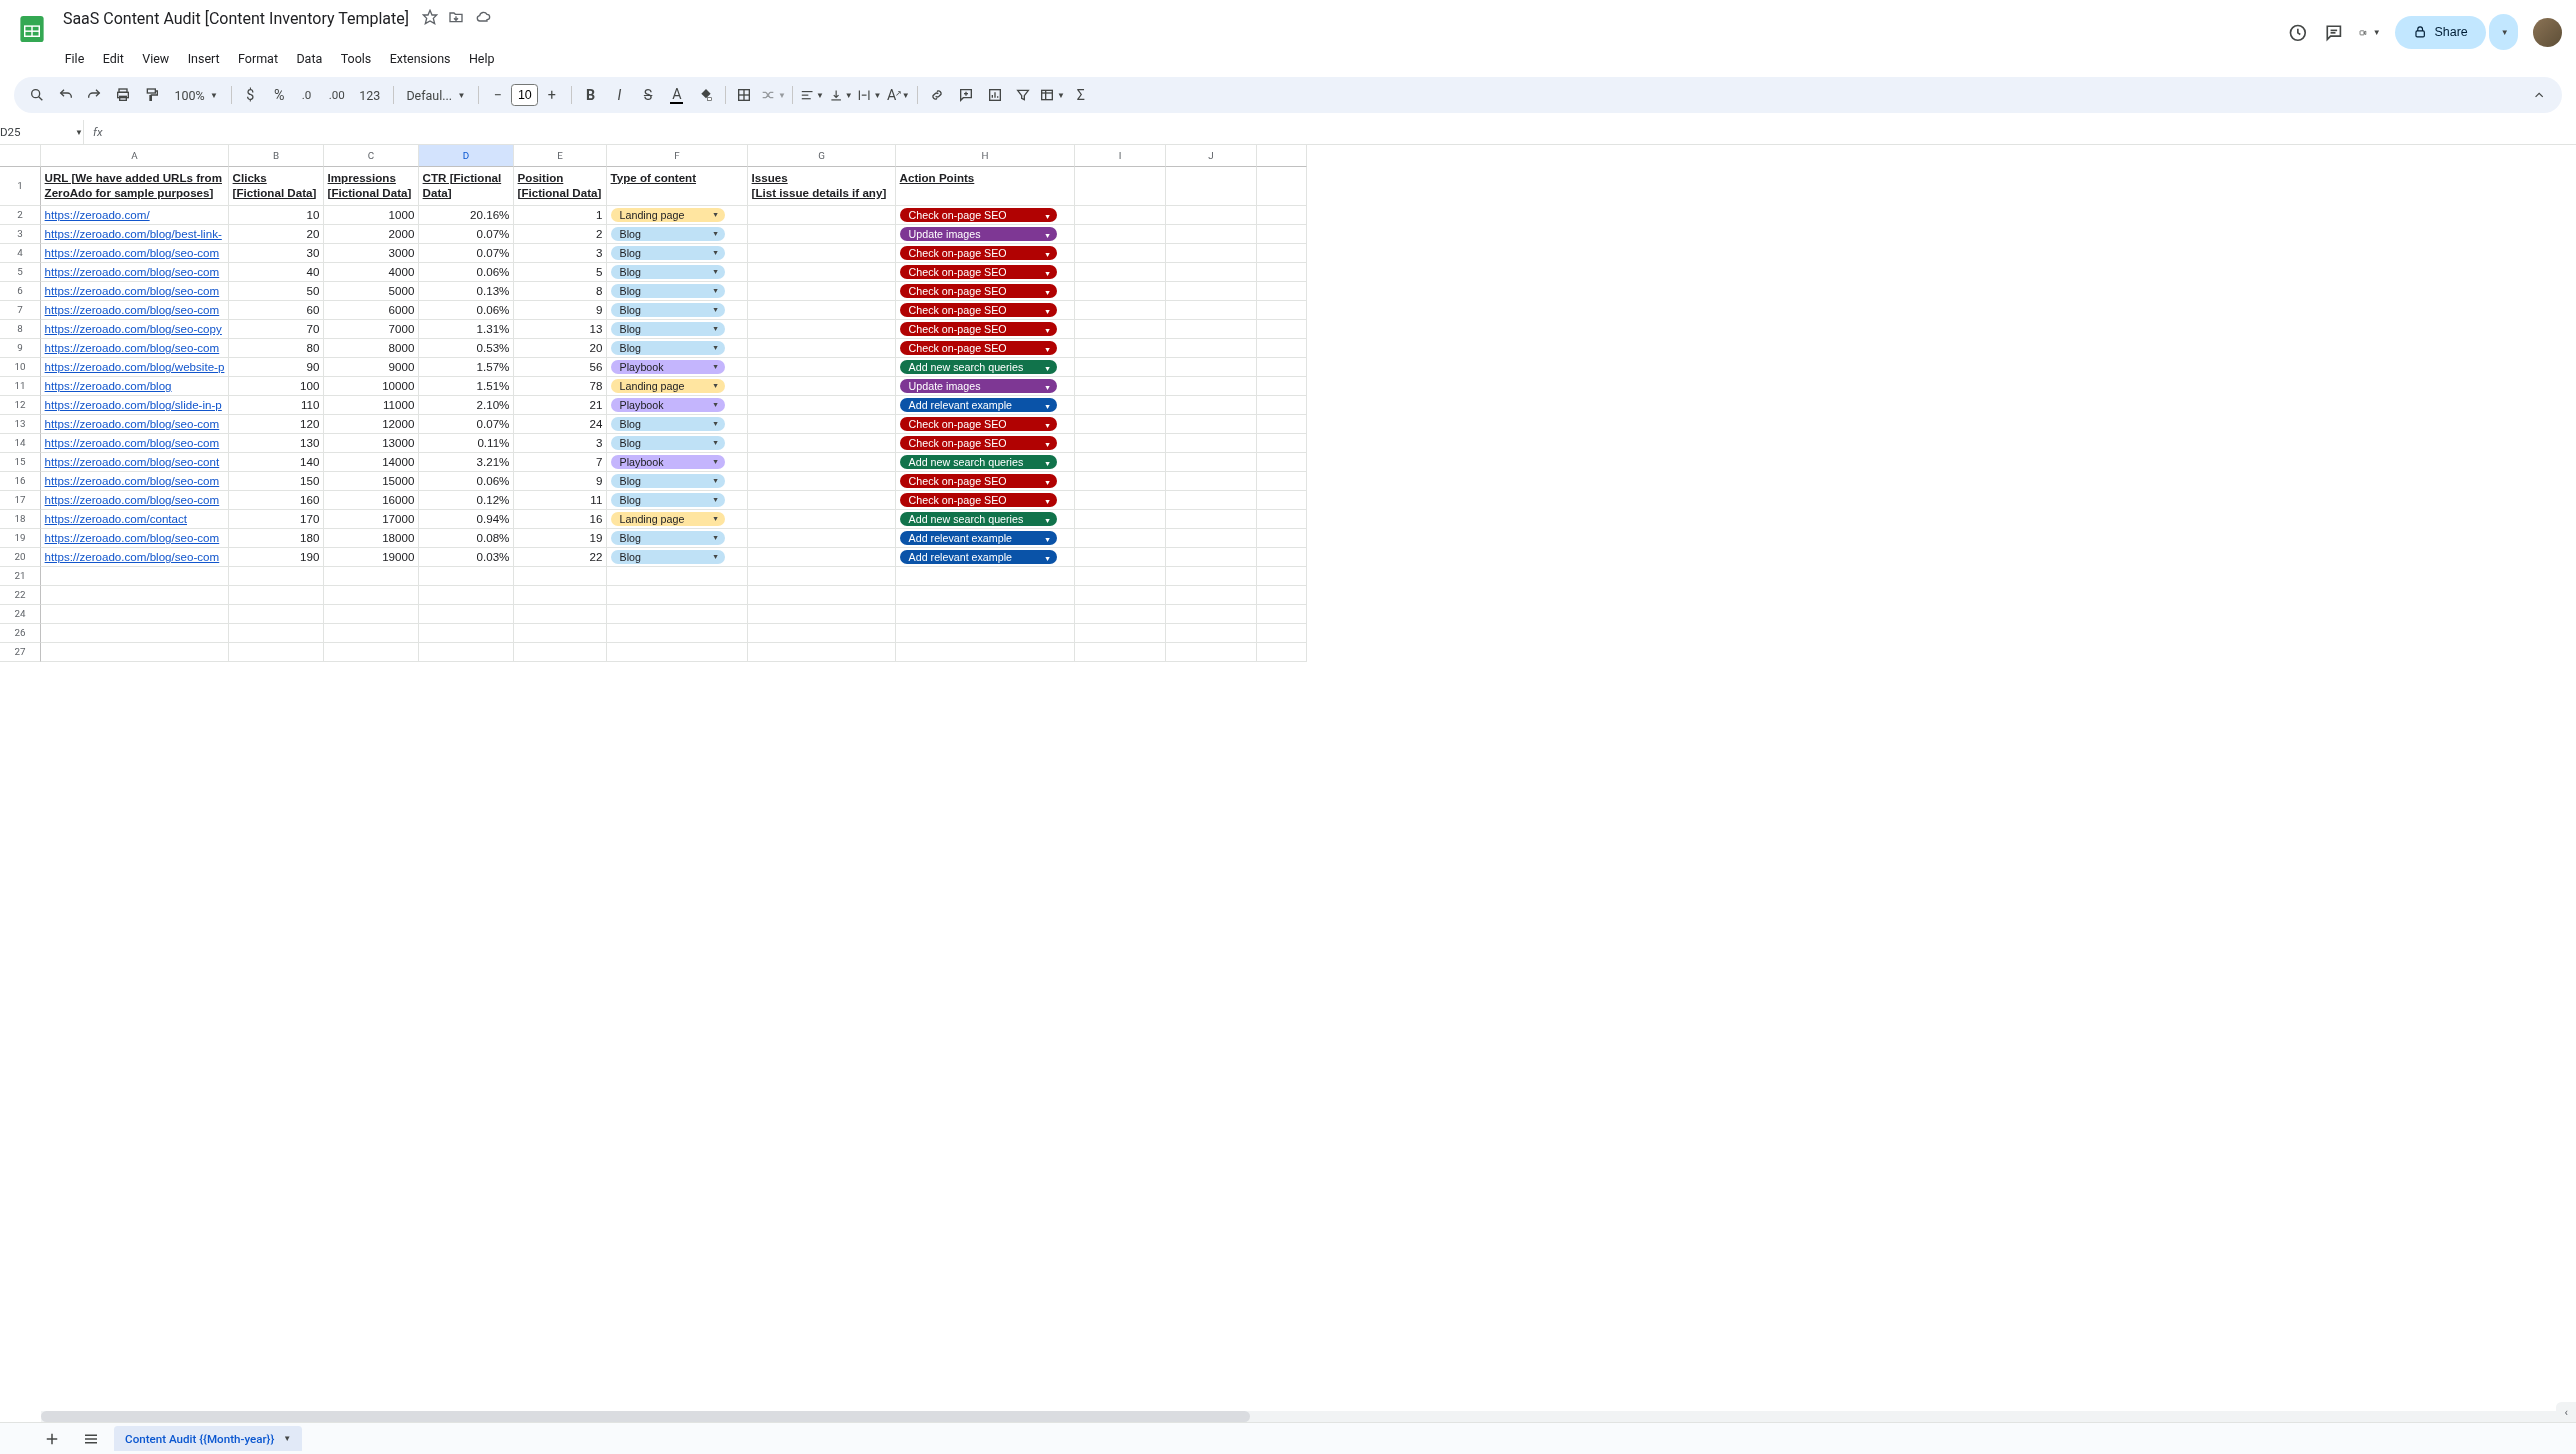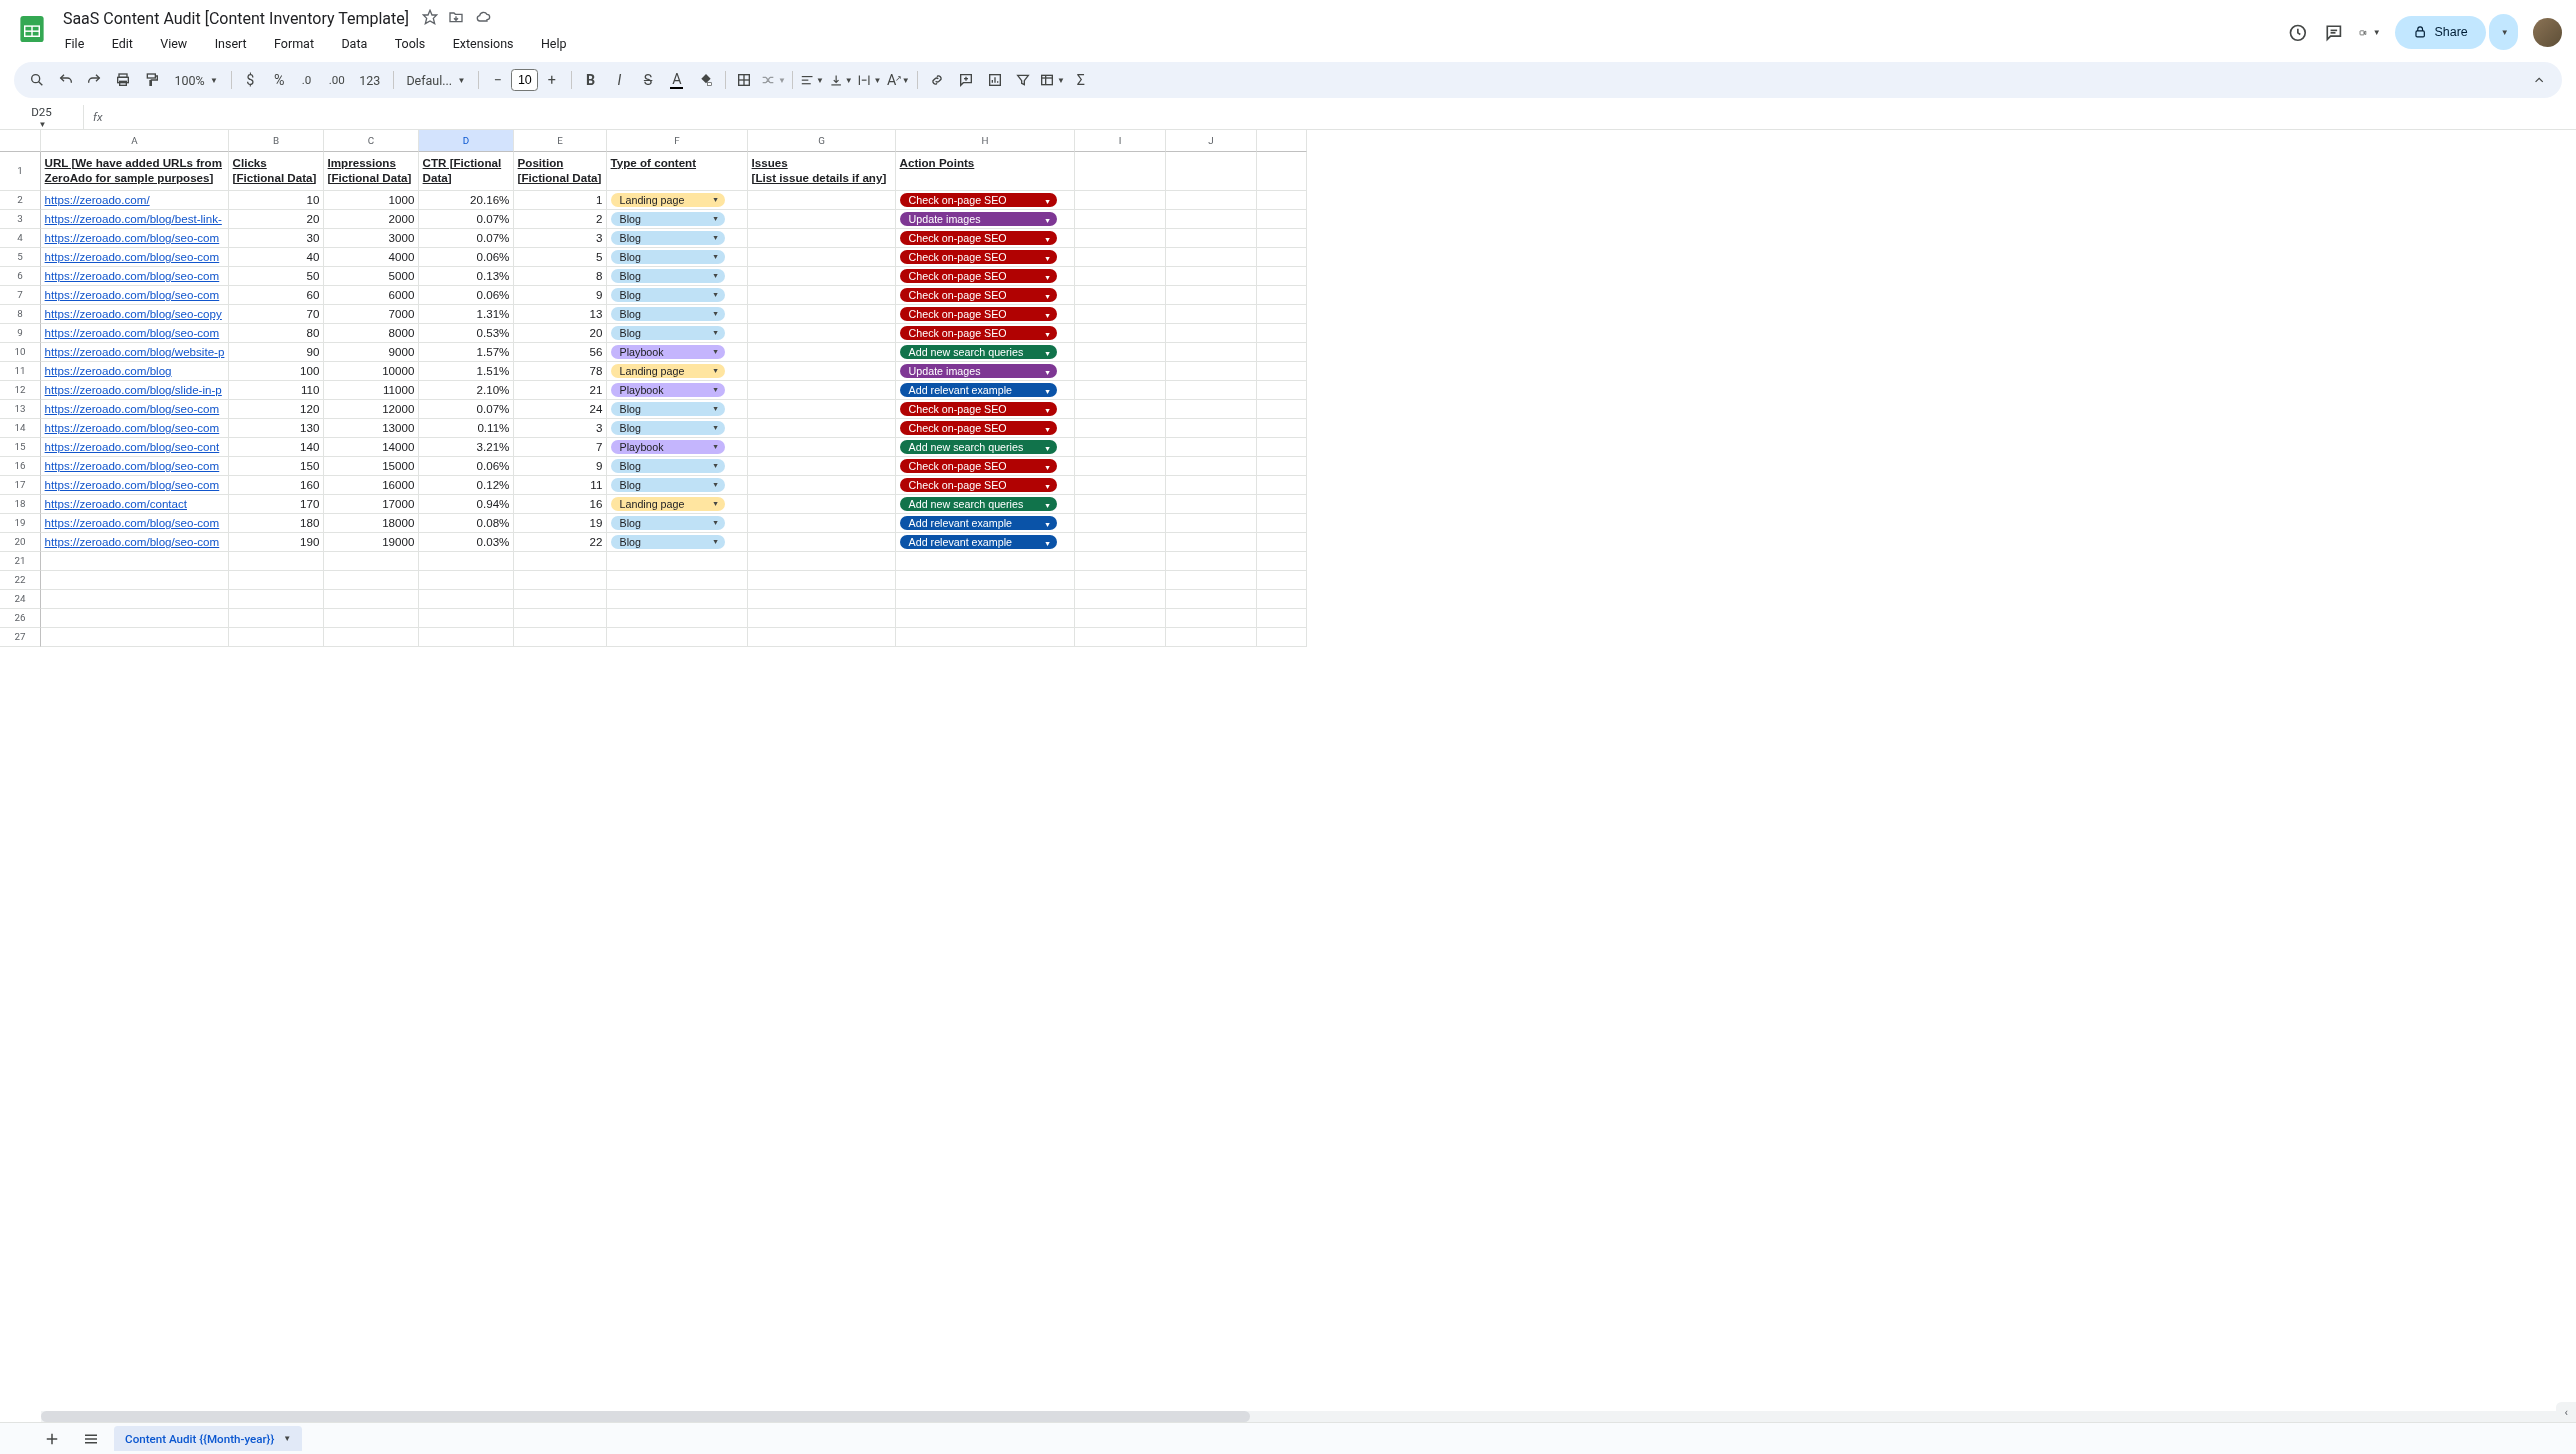--- a/index.html
+++ b/index.html
@@ -7,21 +7,21 @@
 
 
 .header { display: flex; align-items: flex-start; padding: 7.2px 14.3px 0 14.3px; }
 .logo { width: 36px; height: 36px; display: flex; align-items: center; justify-content: center; margin-right: 7.2px; margin-top: 3.6px; }
 .logo-svg { width: 32px; height: 32px; }
 .title-area { flex: 1; }
 .title-row { display: flex; align-items: center; gap: 7.2px; }
 .doc-title { font-size: 16px; color: #202124; padding: 1.8px 5.4px; border-radius: 3.6px; }
 .title-icons { display: flex; gap: 10.7px; color: #5f6368; }
 .title-icons span { cursor: pointer; }
-.menu-row { display: flex; gap: 13px; margin-top: 3px; }
+.menu-row { display: flex; gap: 4px; margin-top: 18px; }
 .menu-item { padding: 3.6px 7.2px; font-size: 12.5px; color: #202124; border-radius: 3.6px; cursor: pointer; }
 .header-right { display: flex; align-items: center; gap: 14.3px; padding-top: 7.2px; }
 .header-icon { color: #5f6368; cursor: pointer; width: 21.5px; height: 21.5px; display: flex; align-items: center; justify-content: center; }
 .meet-btn { display: flex; align-items: center; gap: 3.6px; }
 .share-btn { background: #c2e7ff; color: #001d35; border-radius: 36px; padding: 9px 18px; font-size: 12.5px; font-weight: 500; display: flex; align-items: center; gap: 7.2px; cursor: pointer; border: none; }
 .share-dd { background: #c2e7ff; border-radius: 36px; width: 29px; height: 36px; display: flex; align-items: center; justify-content: center; cursor: pointer; margin-left: -10.7px; }
 .avatar { width: 29px; height: 29px; border-radius: 50%; background: linear-gradient(135deg, #8b7355, #5d4e37); }
 
 
 .toolbar-wrap { padding: 7.2px 14.3px; }
@@ -31,21 +31,21 @@
 .tb-text { padding: 0 7.2px; font-size: 12.5px; color: #444746; cursor: pointer; display: flex; align-items: center; gap: 3.6px; }
 .tb-zoom { display: flex; align-items: center; gap: 3.6px; }
 .tb-font { min-width: 63px; }
 .font-size-box { display: flex; align-items: center; }
 .font-size-input { width: 27px; height: 21.5px; text-align: center; border: 0.9px solid #747775; border-radius: 3.6px; font-size: 12.5px; background: #fff; }
 .tb-dd-arrow { font-size: 8px; color: #444746; margin-left: 1.8px; }
 .toolbar-collapse { margin-left: auto; }
 
 
 .formula-row { display: flex; align-items: center; border-bottom: 0.9px solid #e1e3e1; height: 25px; }
-.name-box { width: 84px; padding: 0 15px; font-size: 11.6px; color: #3c4043; display: flex; align-items: center; justify-content: space-between; border-right: 0.9px solid #e1e3e1; height: 100%; flex-direction: column; }
+.name-box { width: 84px; padding: 0 0; font-size: 11.6px; color: #3c4043; display: flex; align-items: center; justify-content: space-between; border-right: 0.9px solid #e1e3e1; height: 100%; }
 .fx-icon { padding: 0 9px; color: #5f6368; font-style: italic; font-size: 11.6px; }
 .formula-input { flex: 1; border: none; outline: none; font-size: 11.6px; }
 
 
 .grid-wrap { position: relative; height: calc(100vh - 170px); overflow: hidden; }
 .col-headers { display: flex; position: sticky; top: 0; background: #fff; z-index: 2; }
 .corner { width: 41px; height: 21.5px; background: #fff; border-right: 0.9px solid #e1e3e1; border-bottom: 0.9px solid #c0c0c0; }
 .col-h { height: 21.5px; text-align: center; font-size: 9.8px; color: #5f6368; border-right: 0.9px solid #e1e3e1; border-bottom: 0.9px solid #c0c0c0; display: flex; align-items: center; justify-content: center; background: #fff; }
 .col-h.selected { background: #d3e3fd; color: #0b57d0; }
 .row { display: flex; }

